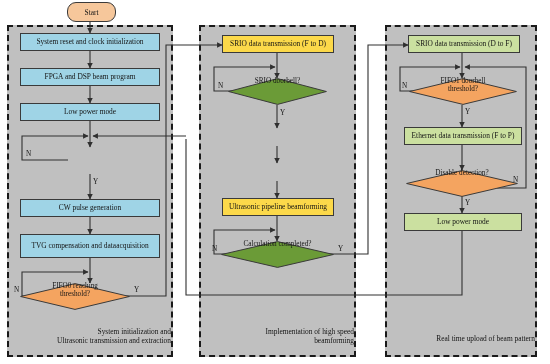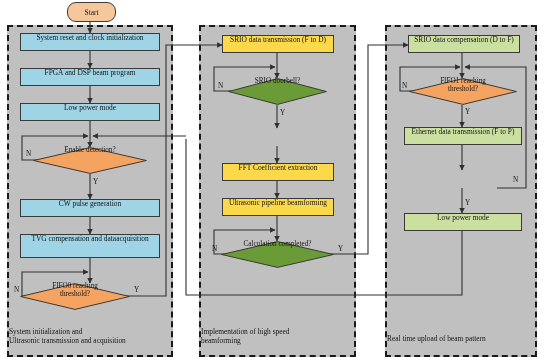--- a/index.html
+++ b/index.html
@@ -1,35 +1,35 @@
 <!DOCTYPE html>
 <html><head>
 <meta charset="utf-8">
 <style>
   html,body{margin:0;padding:0;background:#ffffff;}
   body{width:550px;height:364px;position:relative;overflow:hidden;
        font-family:"Liberation Serif","DejaVu Serif",serif;}
   #stage{position:absolute;left:0;top:0;width:550px;height:364px;}
   svg#chart{position:absolute;left:0;top:0;width:550px;height:364px;}
   .panel{position:absolute;background:#c0c0c0;border:2px dashed #1a1a1a;box-sizing:border-box;}
-  .node{position:absolute;box-sizing:border-box;display:flex;
+  .node{position:absolute;box-sizing:border-box;display:flex;align-items:center;
         justify-content:center;text-align:center;line-height:1.05;
         color:#141414;border:1px solid #3a3a3a;}
   .proc{font-size:7.4px;}
   .blue{background:#9fd4e6;}
   .yellow{background:#fcd94a;}
   .green{background:#cbe0a0;}
   .startcap{position:absolute;background:#f6c79b;border:1px solid #3a3a3a;
             border-radius:9px;display:flex;align-items:center;justify-content:center;
             font-size:7.4px;color:#141414;}
   .dec{position:absolute;display:flex;align-items:flex-start;justify-content:center;}
   .dec .shape{position:absolute;left:0;top:0;width:100%;height:100%;}
   .dec .txt{position:relative;z-index:2;font-size:7.2px;text-align:center;
             line-height:1.05;color:#141414;width:72%;}
-  .caption{position:absolute;text-align:left;font-size:7.4px;color:#141414;
+  .caption{position:absolute;text-align:right;font-size:7.4px;color:#141414;
            line-height:1.25;}
   .lbl{position:absolute;font-size:7.2px;color:#141414;}
 </style>
 </head>
 <body>
 
 <div id="stage">
 
   <div class="panel" style="left:7px;top:25px;width:166px;height:332px;"></div>
   <div class="panel" style="left:199px;top:25px;width:157px;height:332px;"></div>
@@ -91,26 +91,20 @@
   <div class="node proc blue" style="left:20px;top:33px;width:140px;height:18px;">
     <span>System reset and clock initialization</span>
   </div>
   <div class="node proc blue" style="left:20px;top:68px;width:140px;height:18px;">
     <span>FPGA and DSP beam program</span>
   </div>
   <div class="node proc blue" style="left:20px;top:103px;width:140px;height:18px;">
     <span>Low power mode</span>
   </div>
 
-  <div class="dec" style="left:33px;top:147px;width:114px;height:27px;">
-    <svg class="shape" viewBox="0 0 114 27" preserveAspectRatio="none">
-      <polygon points="57,0.6 113.4,13.5 57,26.4 0.6,13.5" fill="#f4a460" stroke="#3a3a3a" stroke-width="1"></polygon>
-    </svg>
-    <span class="txt">Enable detection?</span>
-  </div>
   <div class="lbl" style="left:26px;top:150px;">N</div>
   <div class="lbl" style="left:93px;top:178px;">Y</div>
 
   <div class="node proc blue" style="left:20px;top:199px;width:140px;height:18px;">
     <span>CW pulse generation</span>
   </div>
   <div class="node proc blue" style="left:20px;top:234px;width:140px;height:24px;flex-direction:row;">
     <span>TVG compensation and data</span>
     <span>acquisition</span>
   </div>
@@ -133,66 +127,69 @@
 
   <div class="dec" style="left:228px;top:78px;width:99px;height:27px;">
     <svg class="shape" viewBox="0 0 99 27" preserveAspectRatio="none">
       <polygon points="49.5,0.6 98.4,13.5 49.5,26.4 0.6,13.5" fill="#6b9b37" stroke="#3a3a3a" stroke-width="1"></polygon>
     </svg>
     <span class="txt">SRIO doorbell?</span>
   </div>
   <div class="lbl" style="left:218px;top:82px;">N</div>
   <div class="lbl" style="left:280px;top:109px;">Y</div>
 
-  <div class="node proc yellow" style="left:222px;top:163px;width:112px;height:18px;">
-    <span>FFT Coefficient extraction</span>
-  </div>
   <div class="node proc yellow" style="left:222px;top:198px;width:112px;height:18px;">
     <span>Ultrasonic pipeline beamforming</span>
   </div>
 
   <div class="dec" style="left:221px;top:241px;width:113px;height:27px;">
     <svg class="shape" viewBox="0 0 113 27" preserveAspectRatio="none">
       <polygon points="56.5,0.6 112.4,13.5 56.5,26.4 0.6,13.5" fill="#6b9b37" stroke="#3a3a3a" stroke-width="1"></polygon>
     </svg>
     <span class="txt">Calculation completed?</span>
   </div>
   <div class="lbl" style="left:212px;top:245px;">N</div>
   <div class="lbl" style="left:338px;top:245px;">Y</div>
 
   <div class="node proc green" style="left:408px;top:35px;width:112px;height:18px;">
-    <span>SRIO data compensation (D to F)</span>
+    <span>SRIO data transmission (D to F)</span>
   </div>
 
   <div class="dec" style="left:409px;top:78px;width:108px;height:27px;">
     <svg class="shape" viewBox="0 0 108 27" preserveAspectRatio="none">
       <polygon points="54,0.6 107.4,13.5 54,26.4 0.6,13.5" fill="#f4a460" stroke="#3a3a3a" stroke-width="1"></polygon>
     </svg>
     <span class="txt" style="width:62%;">
-      <span>FIFO1 reaching</span><br>
+      <span>FIFO1 doorbell</span><br>
       <span>threshold?</span>
     </span>
   </div>
   <div class="lbl" style="left:402px;top:82px;">N</div>
   <div class="lbl" style="left:465px;top:108px;">Y</div>
 
   <div class="node proc green" style="left:404px;top:127px;width:118px;height:18px;">
     <span>Ethernet data transmission (F to P)</span>
   </div>
 
+  <div class="dec" style="left:406px;top:170px;width:112px;height:27px;">
+    <svg class="shape" viewBox="0 0 112 27" preserveAspectRatio="none">
+      <polygon points="56,0.6 111.4,13.5 56,26.4 0.6,13.5" fill="#f4a460" stroke="#3a3a3a" stroke-width="1"></polygon>
+    </svg>
+    <span class="txt">Disable detection?</span>
+  </div>
   <div class="lbl" style="left:513px;top:176px;">N</div>
   <div class="lbl" style="left:465px;top:199px;">Y</div>
 
   <div class="node proc green" style="left:404px;top:213px;width:118px;height:18px;">
     <span>Low power mode</span>
   </div>
 
   <div class="caption" style="left:9px;top:327px;width:162px;">
     <span>System initialization and</span><br>
-    <span>Ultrasonic transmission and acquisition</span>
+    <span>Ultrasonic transmission and extraction</span>
   </div>
   <div class="caption" style="left:387px;top:334px;width:148px;">
     <span>Real time upload of beam pattern</span>
   </div>
   <div class="caption" style="left:201px;top:327px;width:153px;">
     <span>Implementation of high speed</span><br>
     <span>beamforming</span>
   </div>
 
 </div>

